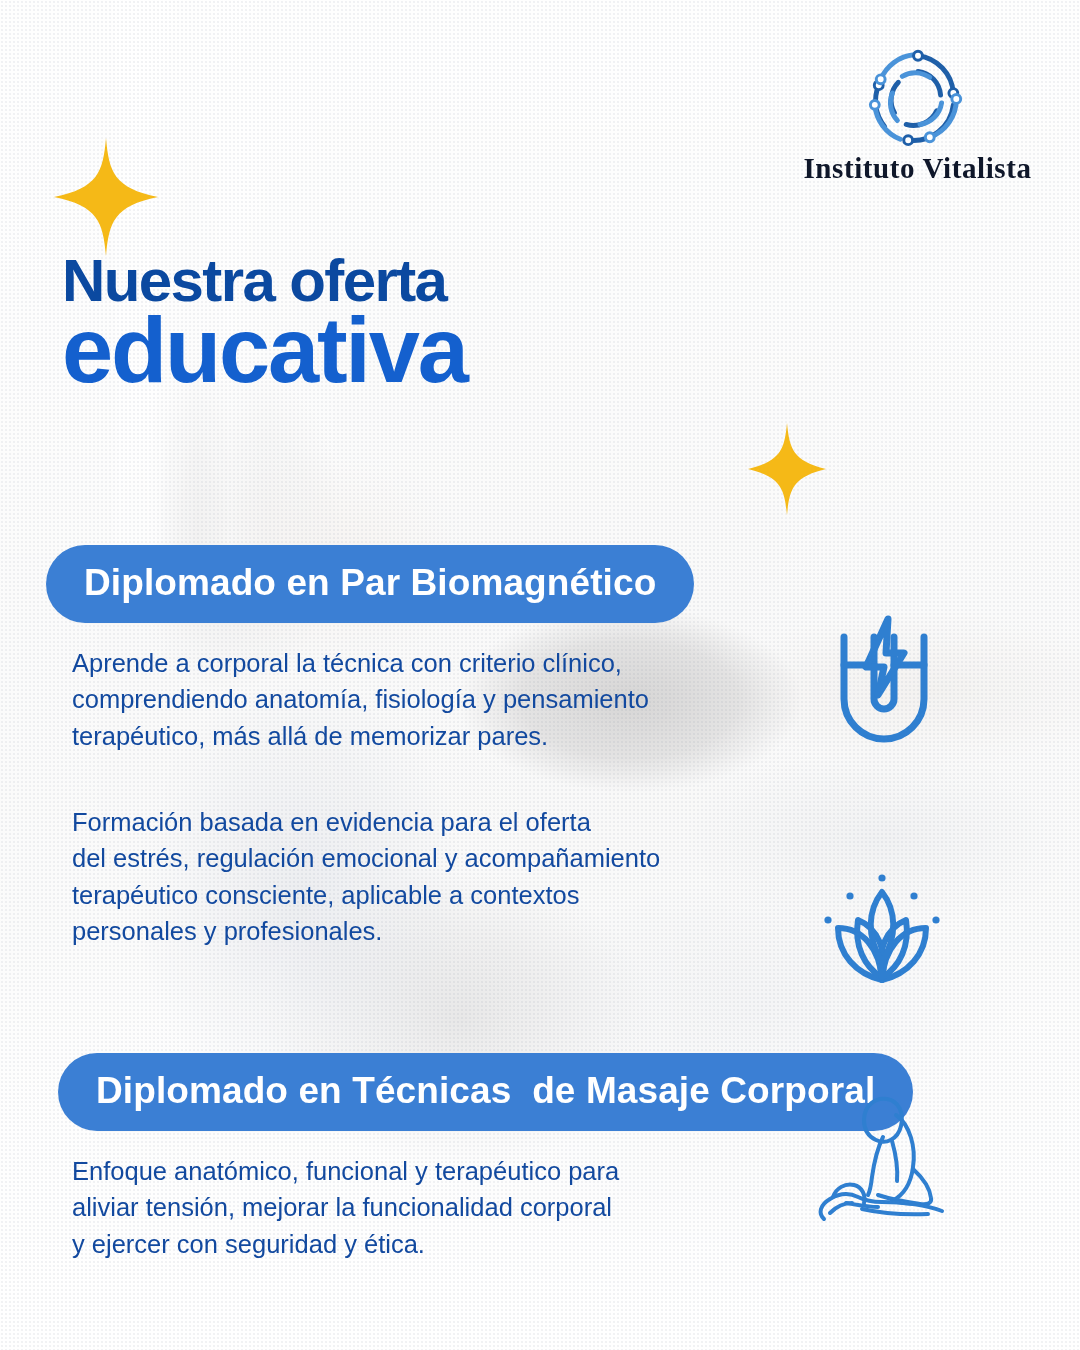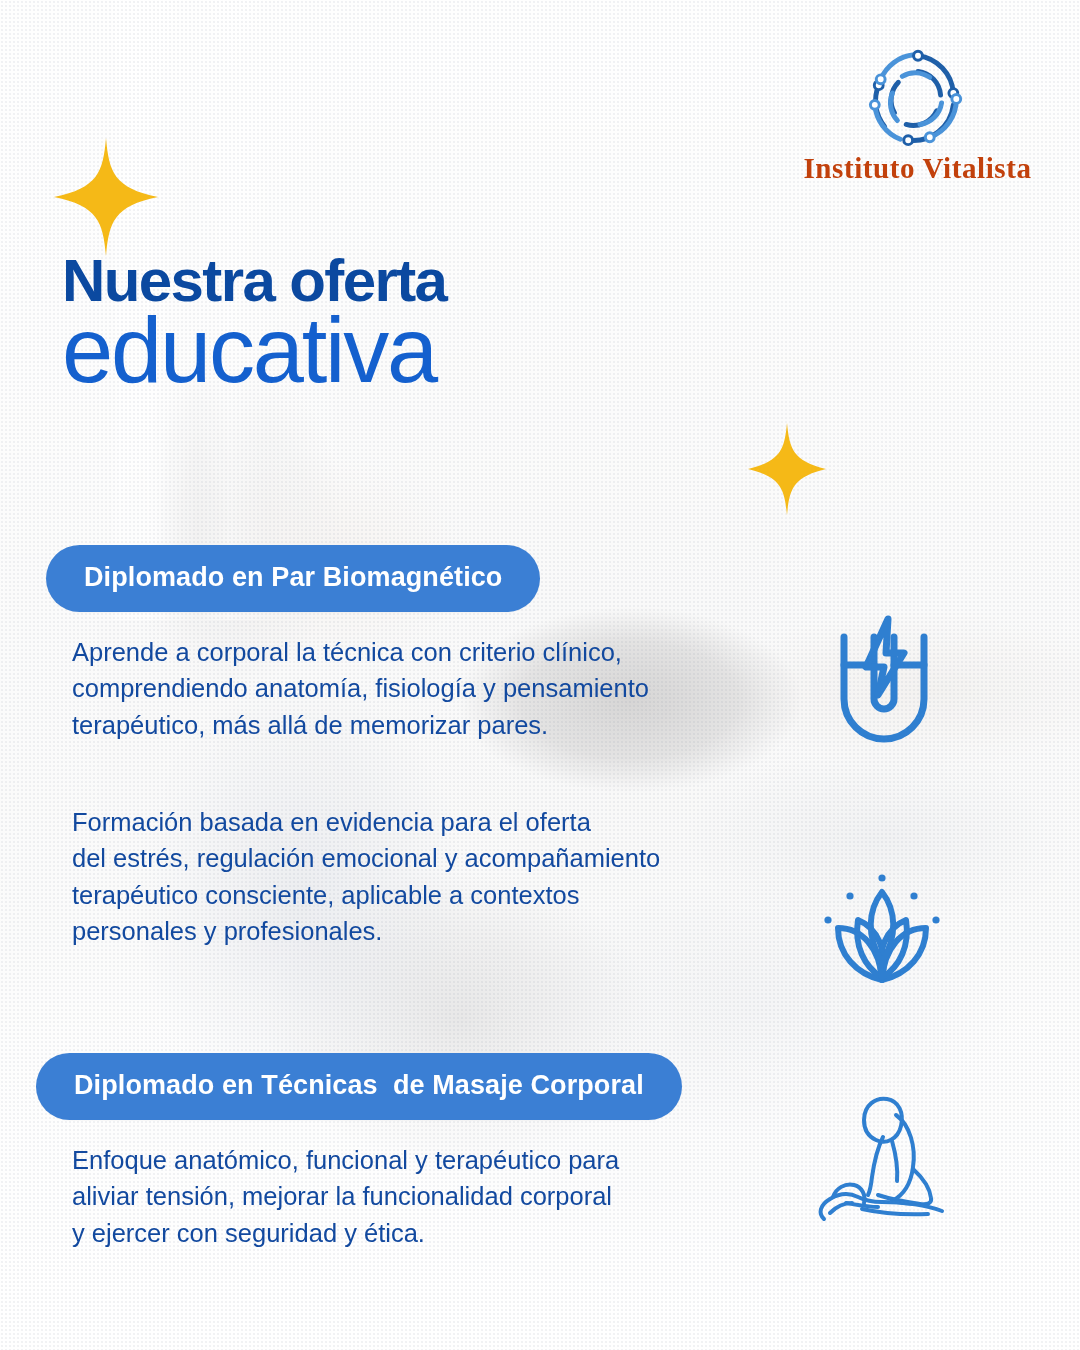--- a/index.html
+++ b/index.html
@@ -62,45 +62,45 @@
     position:absolute;inset:0;opacity:.35;
     background-image:radial-gradient(rgba(120,130,150,.30) 0.7px, rgba(0,0,0,0) 0.8px);
     background-size:4px 4px;
   }
 
   
   .logo{position:absolute;left:795px;top:42px;width:245px;height:150px;text-align:center;}
   .logo-mark{width:118px;height:108px;margin:0 auto;display:block;}
   .logo-word{
     margin-top:2px;font-family:"Liberation Serif", serif;font-weight:bold;
-    font-size:29px;letter-spacing:.6px;color:#c2410c;
+    font-size:29px;letter-spacing:.6px;color:#0f172a;
   }
 
   
   .spark{position:absolute;}
   .spark svg{display:block;}
 
   
   .headline{position:absolute;left:62px;top:253px;width:760px;}
   .h-line1{
     font-size:60px;font-weight:800;line-height:0.94;letter-spacing:-1.6px;
     color:#0b49a0;
   }
   .h-line2{
-    font-size:92px;font-weight:400;line-height:0.95;letter-spacing:-2.2px;
+    font-size:92px;font-weight:700;line-height:0.95;letter-spacing:-2.2px;
     color:#1460ce;margin-top:-2px;
   }
 
   
   .program{position:absolute;left:0;width:1080px;}
   .pill{
     display:inline-block;
     background:#3b7fd4;
     color:#ffffff;
-    font-size:27px;font-weight:800;letter-spacing:.1px;
+    font-size:37px;font-weight:800;letter-spacing:.1px;
     border-radius:40px;
     padding:17px 38px 19px 38px;
     white-space:pre;
     box-shadow:0 1px 0 rgba(0,0,0,0.02);
   }
   .pill-wrap{padding-left:46px;}
   .pill-wrap.center .pill{padding-left:58px;padding-right:58px;}
   .desc{
     margin:22px 0 0 72px;
     color:#12499f;
@@ -222,21 +222,21 @@
         <circle cx="76" cy="16" r="3.6"></circle>
         <circle cx="44" cy="34" r="3.6"></circle>
         <circle cx="108" cy="34" r="3.6"></circle>
         <circle cx="22" cy="58" r="3.6"></circle>
         <circle cx="130" cy="58" r="3.6"></circle>
       </g>
     </svg>
   </div>
 
   <div class="program" style="top:1053px;">
-    <div class="pill-wrap" style="padding-left:36px;">
+    <div class="pill-wrap" style="padding-left:58px;">
       <span class="pill">Diplomado en Técnicas  de Masaje Corporal</span>
     </div>
     <div class="desc">Enfoque anatómico, funcional y terapéutico para
 aliviar tensión, mejorar la funcionalidad corporal
 y ejercer con seguridad y ética.</div>
   </div>
   <div class="icon-slot" style="left:800px;top:1085px;">
     <svg width="180" height="155" viewBox="0 0 180 155" aria-hidden="true">
       <g fill="none" stroke="#2f7fd0" stroke-width="4" stroke-linecap="round" stroke-linejoin="round">
 

